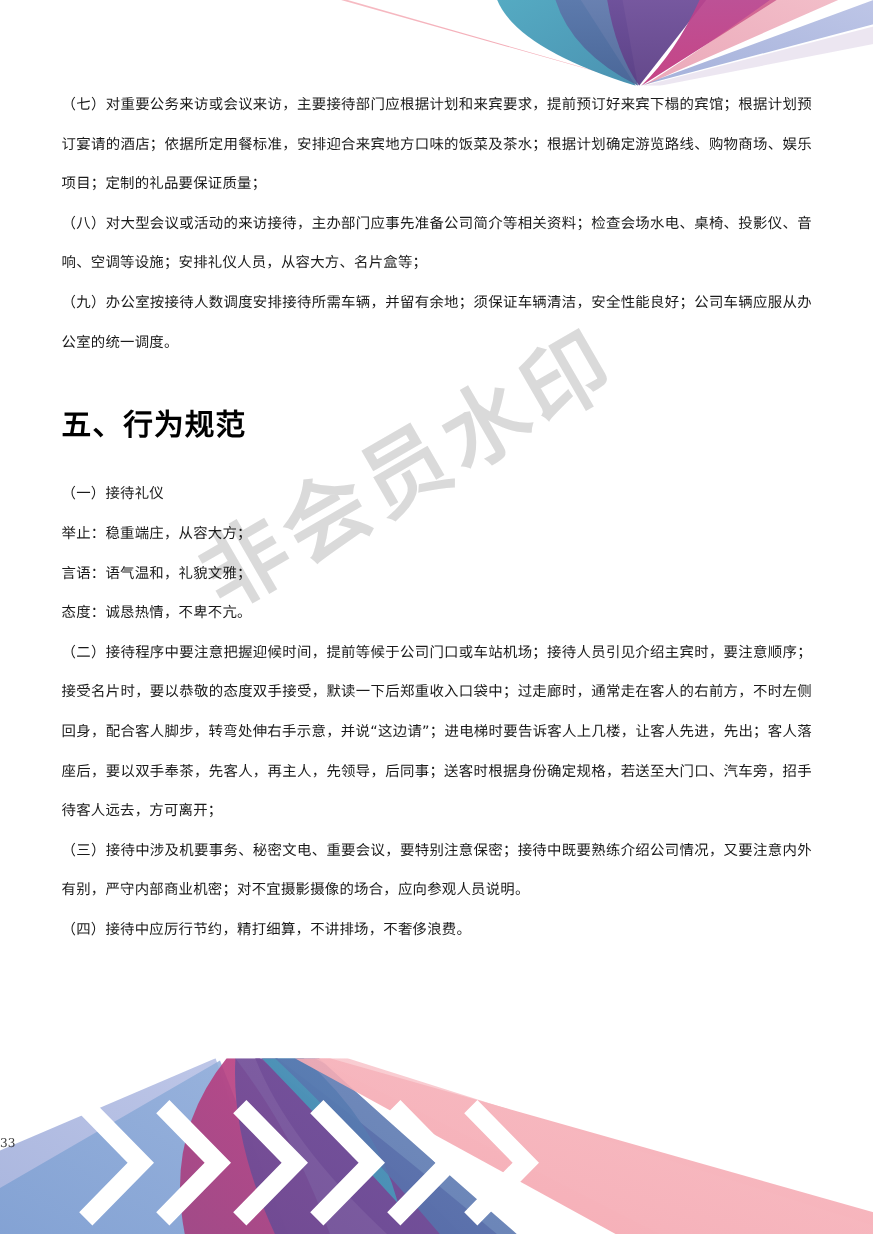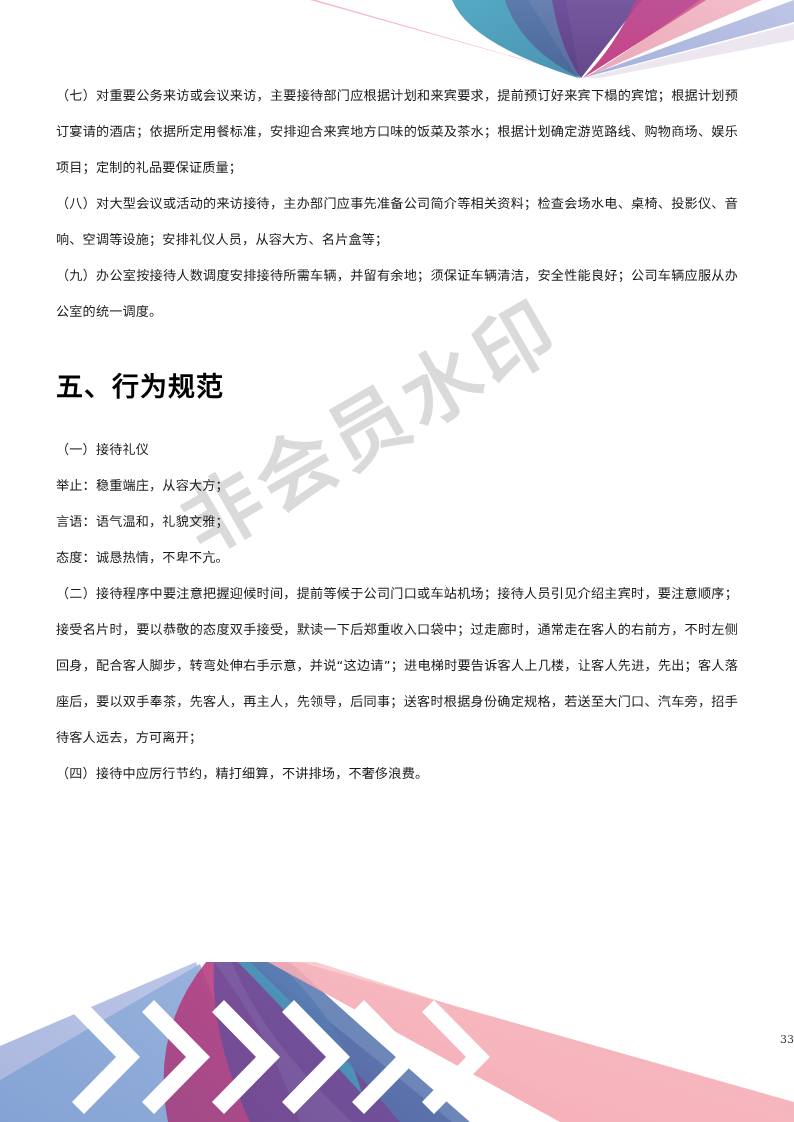--- a/index.html
+++ b/index.html
@@ -83,21 +83,21 @@
     letter-spacing: 1px;
     line-height: 34px;
   }
 
   
   #page-number {
     position: absolute;
     left: 0;
     right: 0;
     bottom: 76px;
-    text-align: right;
+    text-align: left;
     font-size: 11px;
     color: #3b3b3b;
     z-index: 4;
     font-family: "DejaVu Serif", "Liberation Serif", serif;
   }
 </style>
 </head>
 <body>
 
 <div id="page">
@@ -245,19 +245,20 @@
 
 
     <p class="para">举止：稳重端庄，从容大方；</p>
 
     <p class="para">言语：语气温和，礼貌文雅；</p>
 
     <p class="para">态度：诚恳热情，不卑不亢。</p>
 
     <p class="para">（二）接待程序中要注意把握迎候时间，提前等候于公司门口或车站机场；接待人员引见介绍主宾时，要注意顺序；接受名片时，要以恭敬的态度双手接受，默读一下后郑重收入口袋中；过走廊时，通常走在客人的右前方，不时左侧回身，配合客人脚步，转弯处伸右手示意，并说“这边请”；进电梯时要告诉客人上几楼，让客人先进，先出；客人落座后，要以双手奉茶，先客人，再主人，先领导，后同事；送客时根据身份确定规格，若送至大门口、汽车旁，招手待客人远去，方可离开；</p>
 
+    <p class="para">（三）接待中涉及机要事务、秘密文电、重要会议，要特别注意保密；接待中既要熟练介绍公司情况，又要注意内外有别，严守内部商业机密；对不宜摄影摄像的场合，应向参观人员说明。</p>
 
     <p class="para">（四）接待中应厉行节约，精打细算，不讲排场，不奢侈浪费。</p>
   </div>
 
   <div id="page-number">33</div>
 
 </div>
 
 </body></html>

